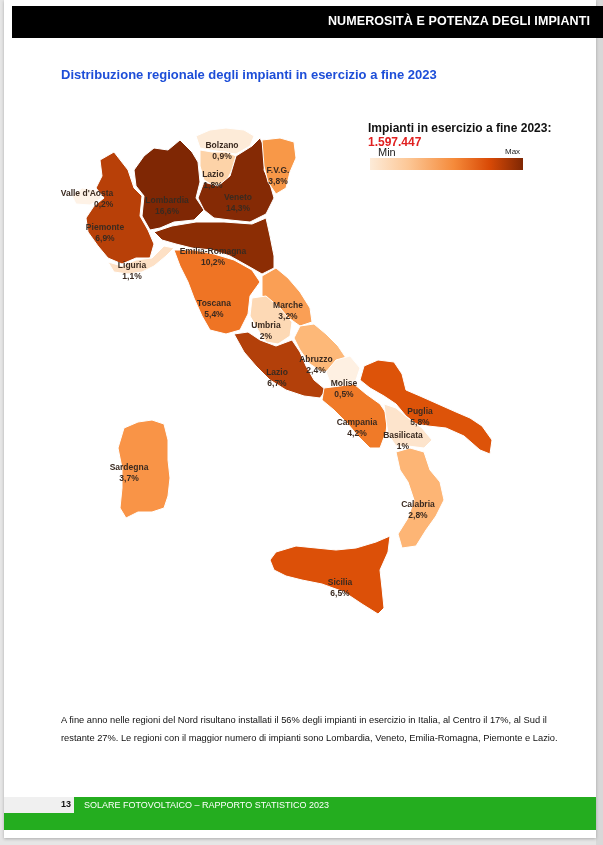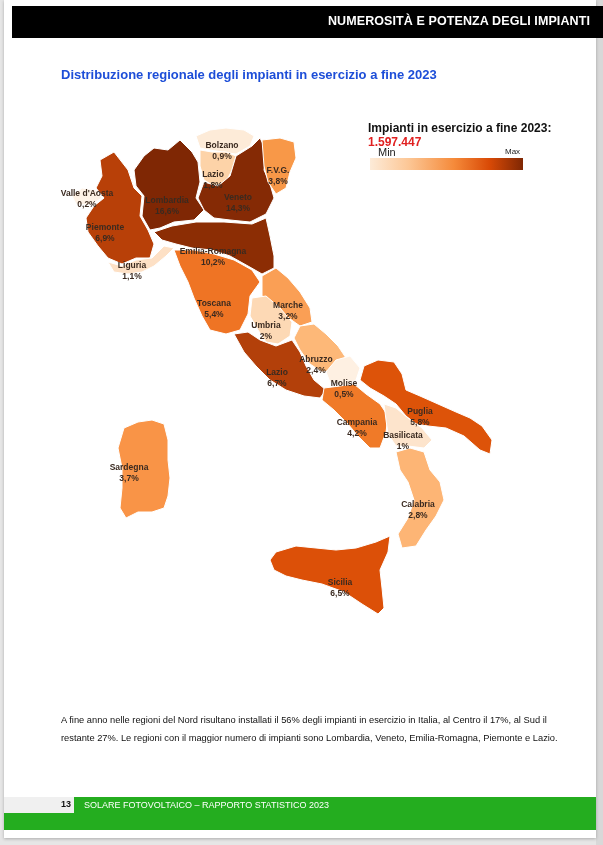--- a/index.html
+++ b/index.html
@@ -135,21 +135,21 @@
       <span>0,9%</span>
     </div>
   <div class="region-label" style="left:209px;top:157px;">
       <span>Lazio</span>
       <span>1,8%</span>
     </div>
   <div class="region-label" style="left:274px;top:153px;">
       <span>F.V.G.</span>
       <span>3,8%</span>
     </div>
-  <div class="region-label" style="left:83px;top:176px;">
+  <div class="region-label" style="left:83px;top:176px;text-align:right;">
       <span>Valle d'Aosta</span>
       <span>0,2%</span>
     </div>
   <div class="region-label" style="left:163px;top:183px;">
       <span>Lombardia</span>
       <span>16,6%</span>
     </div>
   <div class="region-label" style="left:234px;top:180px;">
       <span>Veneto</span>
       <span>14,3%</span>

